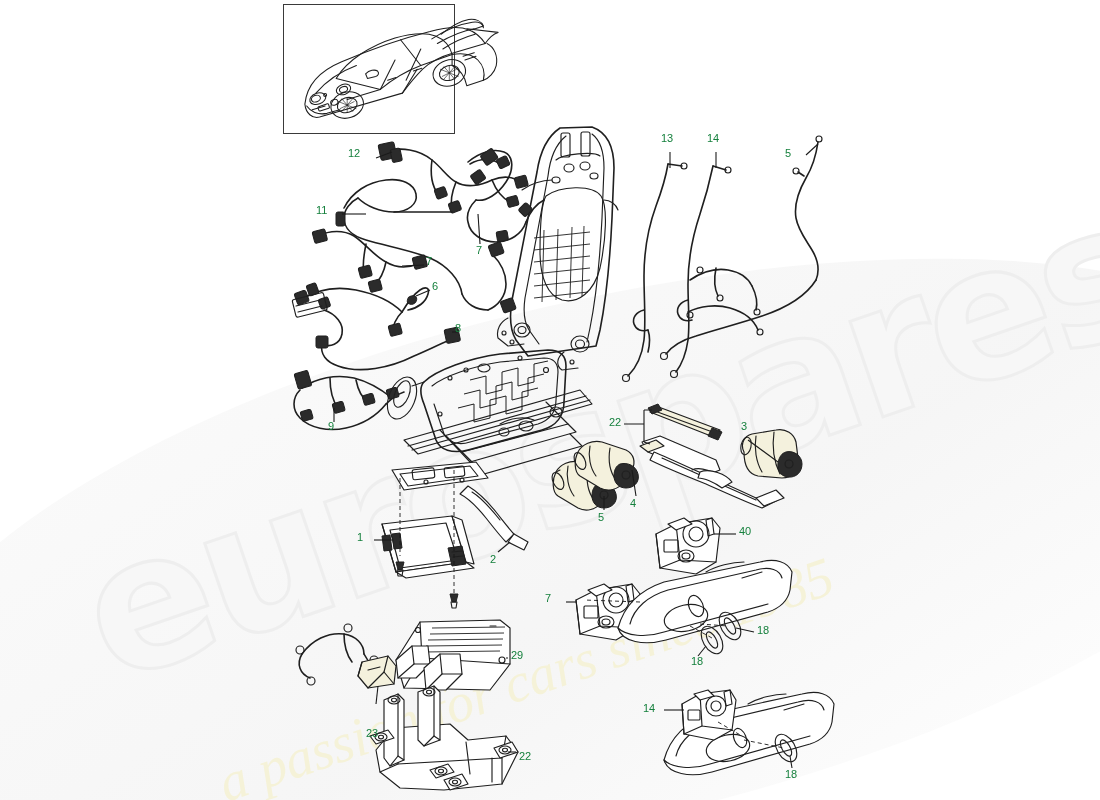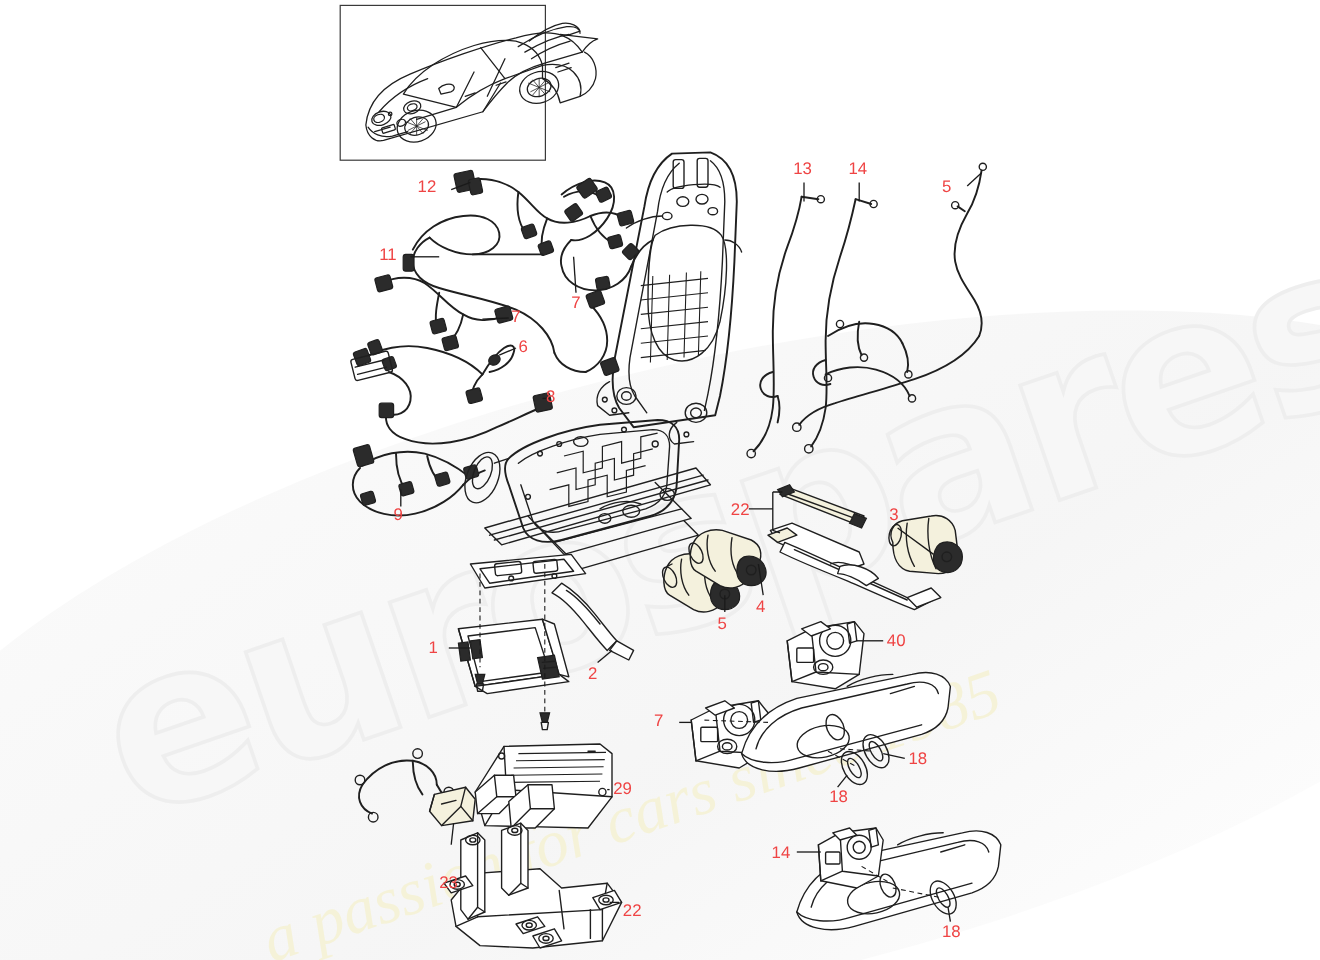--- a/index.html
+++ b/index.html
@@ -84,22 +84,22 @@
     box-sizing: border-box;
   }
   
   .art {
     position: absolute;
     inset: 0;
   }
   
   .lbl {
     position: absolute;
-    font-size: 14px;
-    color: #ef4444;
+    font-size: 11px;
+    color: #15803d;
     font-family: "Liberation Sans", sans-serif;
     line-height: 1;
     white-space: nowrap;
   }
 </style>
 </head>
 <body>
 
 <div id="page">
 

